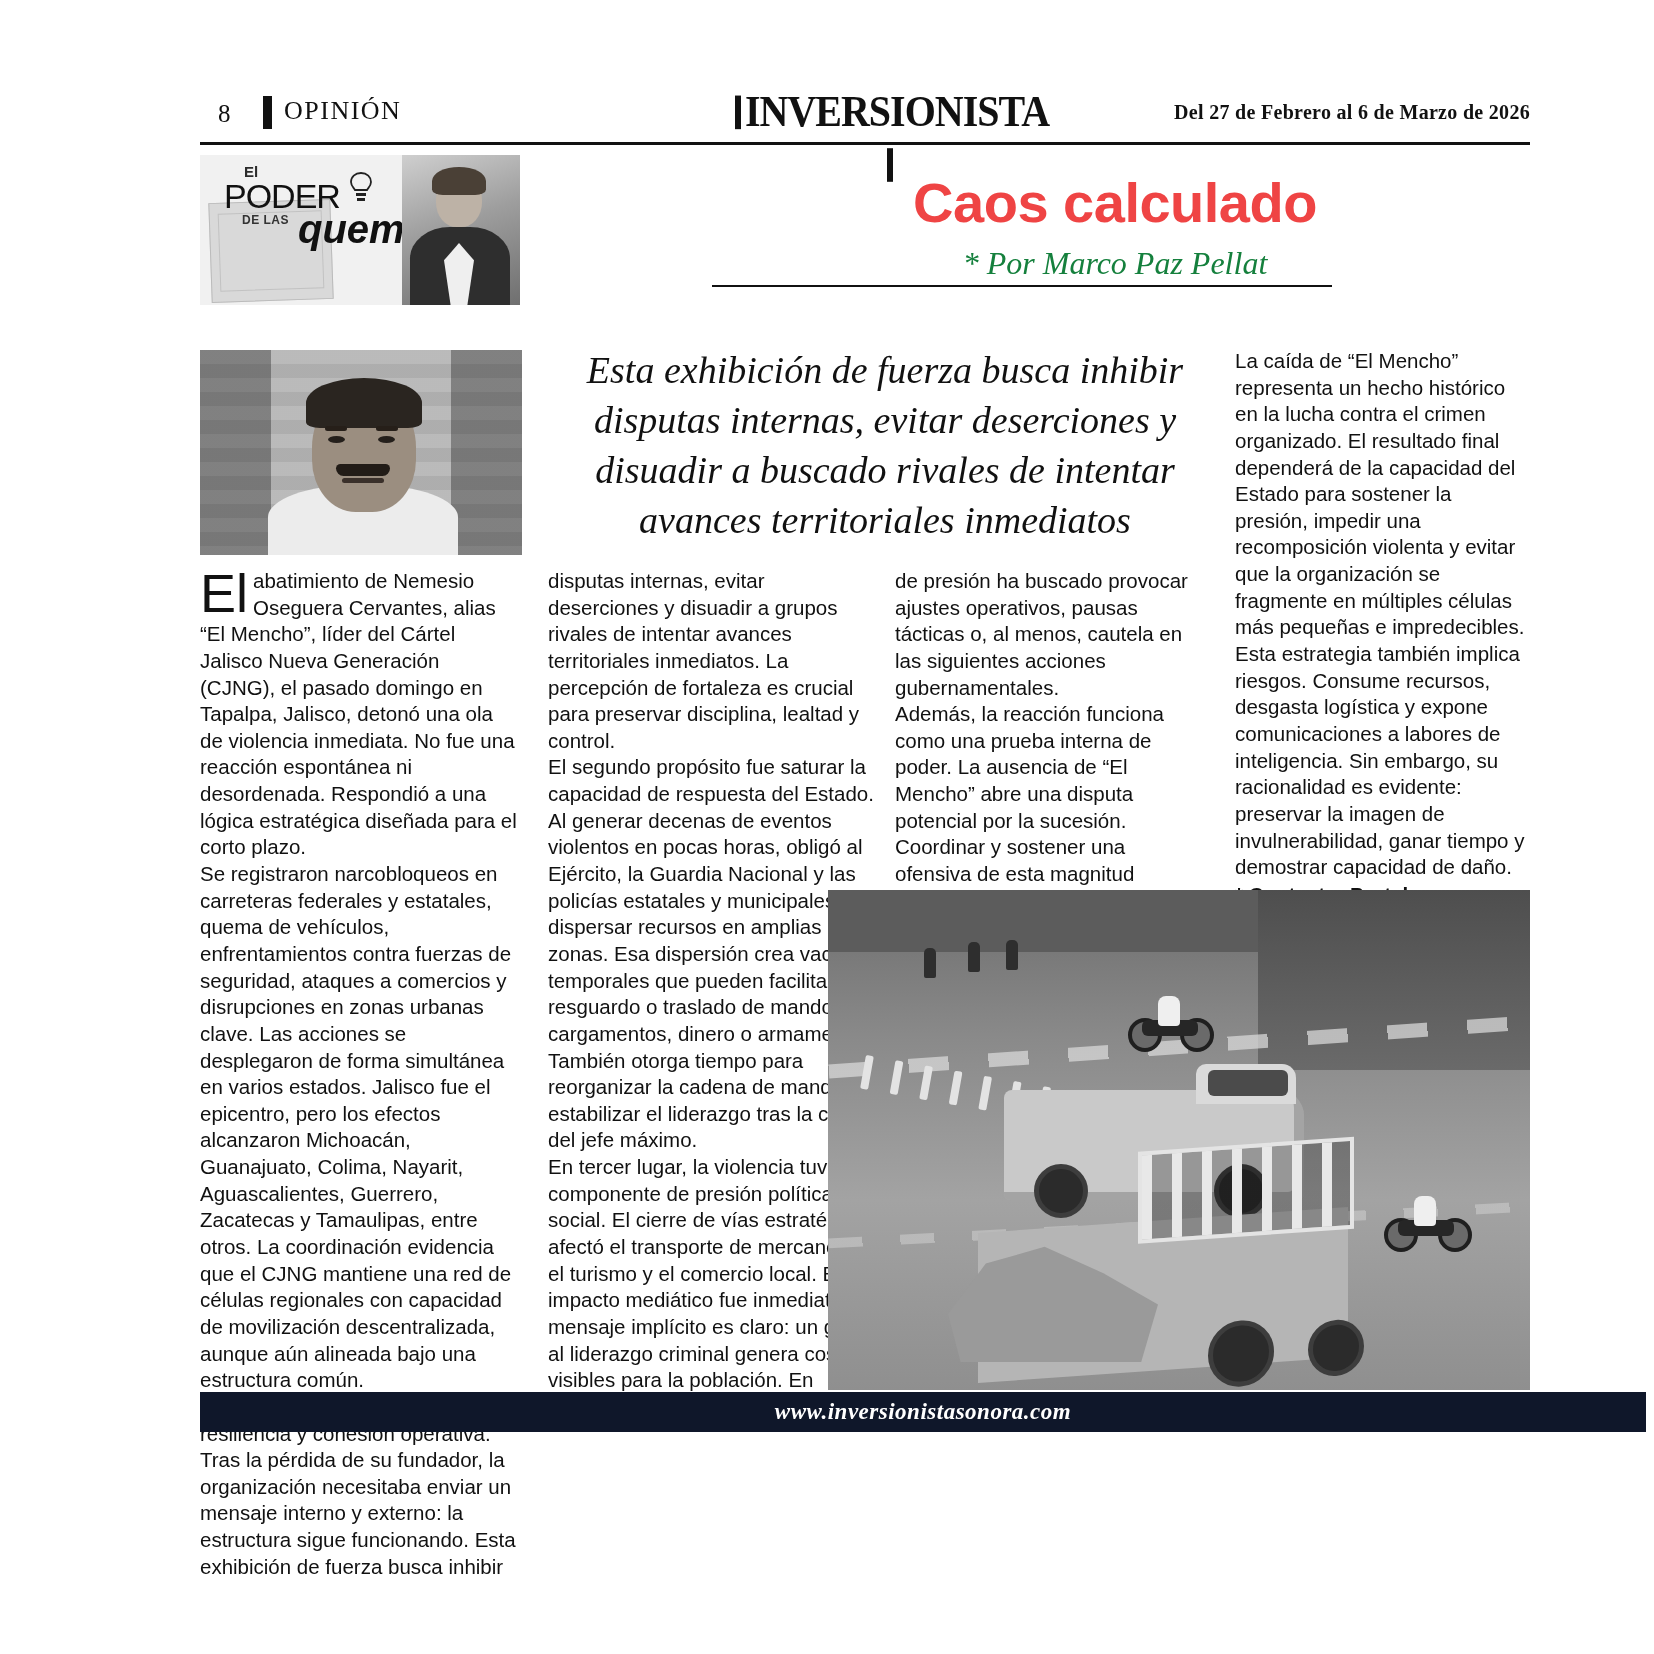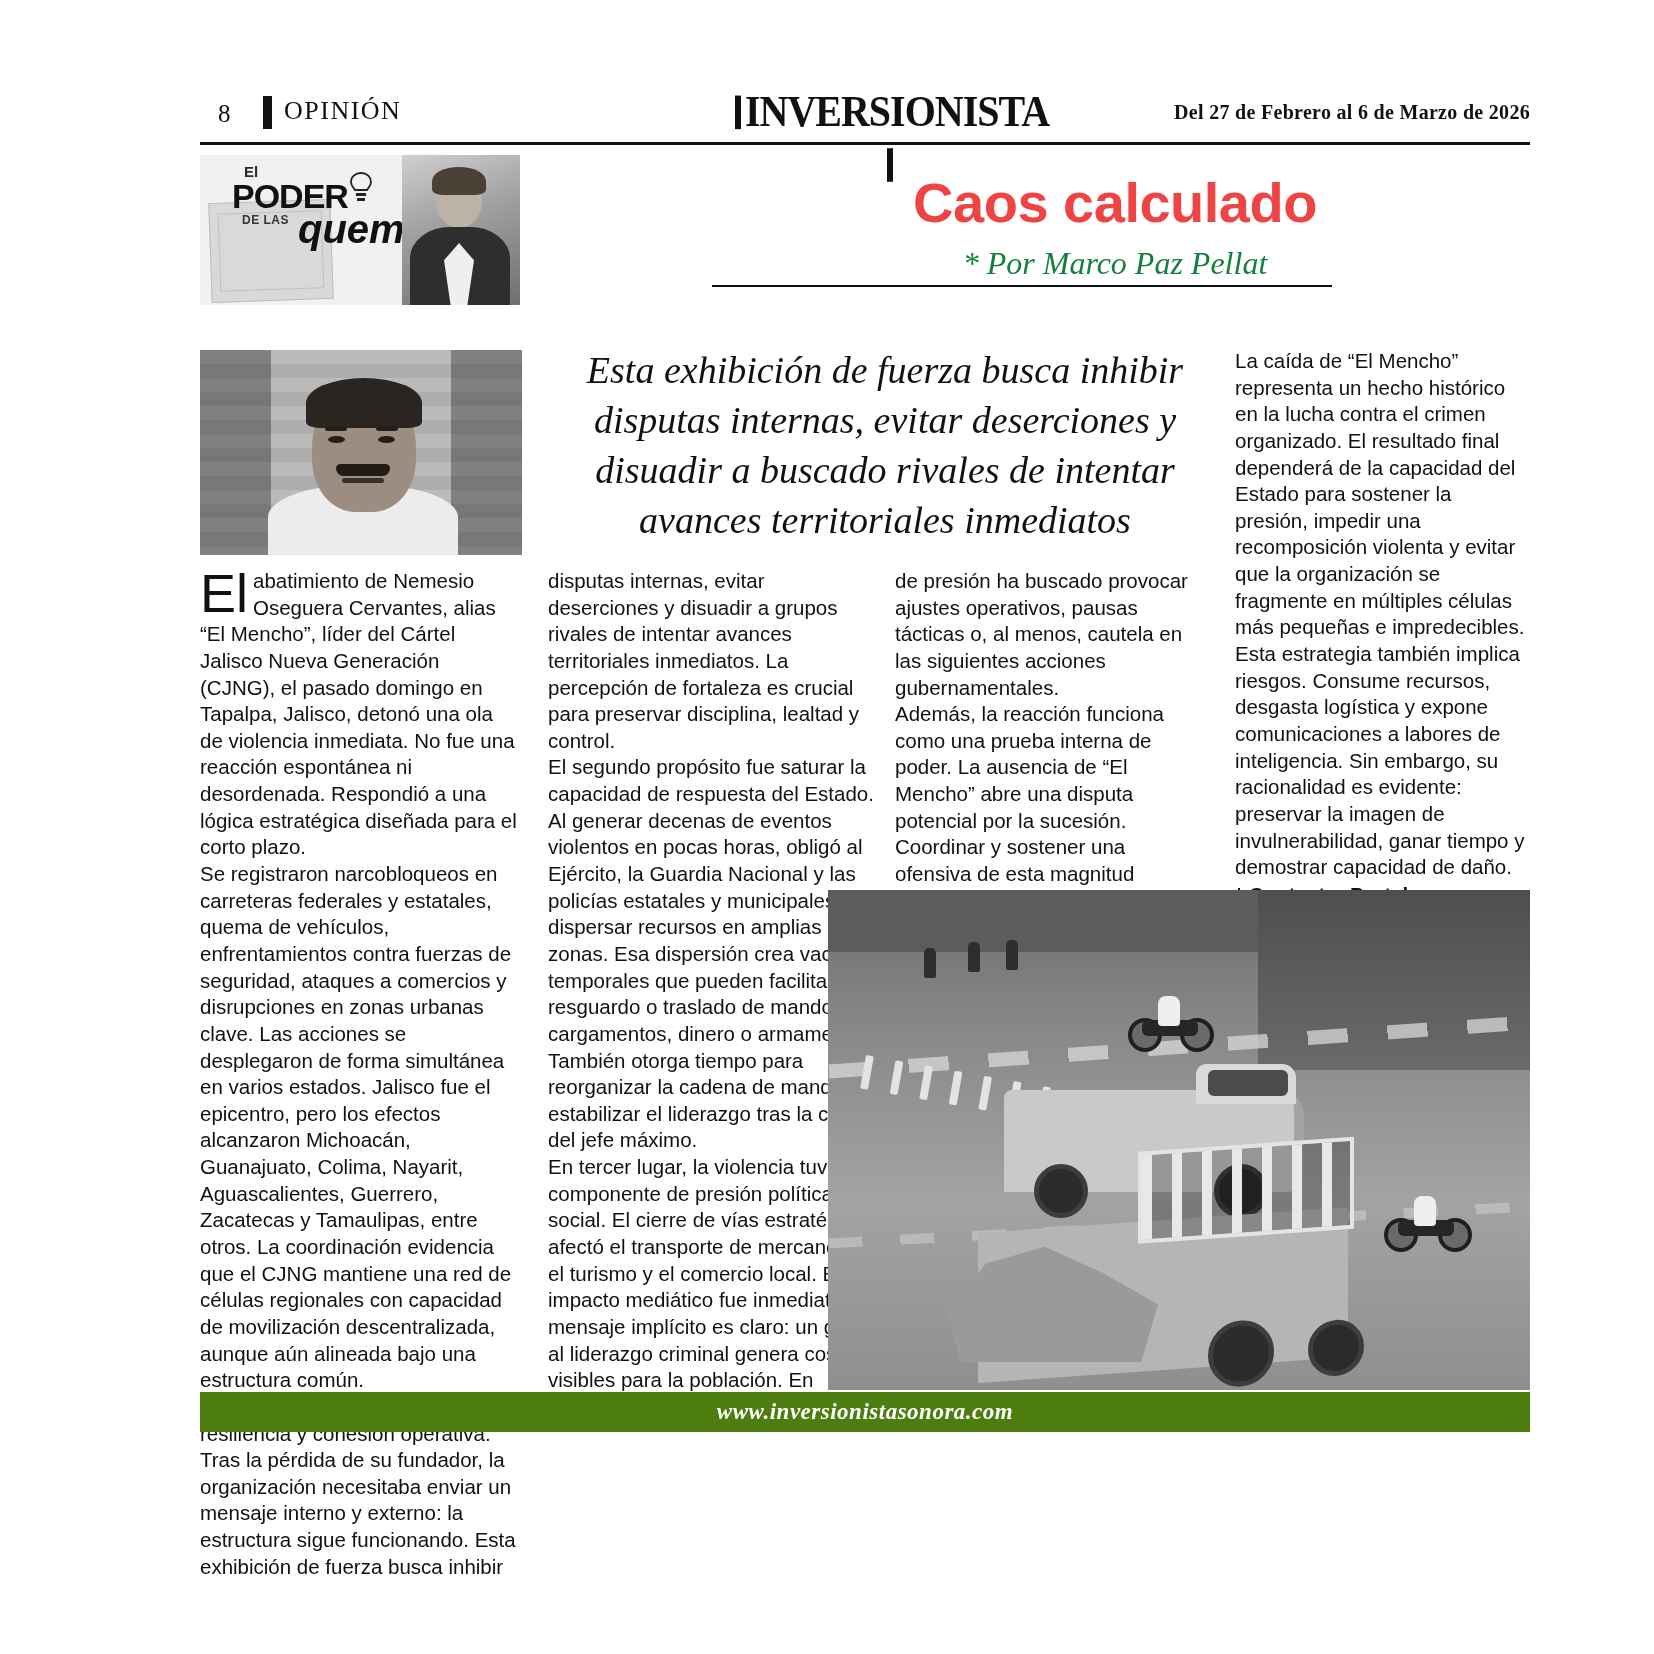--- a/index.html
+++ b/index.html
@@ -128,24 +128,24 @@
   .logo-el {
     position: absolute;
     left: 44px; top: 8px;
     font-family: "Liberation Sans", sans-serif;
     font-size: 15px;
     font-weight: bold;
     color: #2b2b2b;
   }
   .logo-poder {
     position: absolute;
-    left: 32px; top: 22px;
+    left: 24px; top: 22px;
     font-family: "Liberation Sans", sans-serif;
     font-size: 34px;
-    font-weight: bold;
+    font-weight: normal;
     letter-spacing: -1px;
     color: #111;
   }
   .logo-delas {
     position: absolute;
     left: 42px; top: 58px;
     font-size: 12px;
     font-weight: bold;
     color: #333;
     letter-spacing: 0.5px;
@@ -491,23 +491,23 @@
     width: 12px; height: 30px;
     background: #2e2e2e;
     border-radius: 5px 5px 2px 2px;
   }
 
   
   .footer-bar {
     position: absolute;
     left: 200px;
     top: 1392px;
-    width: 1330px;
+    width: 1446px;
     height: 40px;
-    background: #4d7c0f;
+    background: #0f172a;
   }
   .footer-text {
     position: absolute;
     left: 0; top: 0;
     width: 100%;
     line-height: 40px;
     text-align: center;
     color: #fff;
     font-family: "Liberation Serif", serif;
     font-style: italic;

